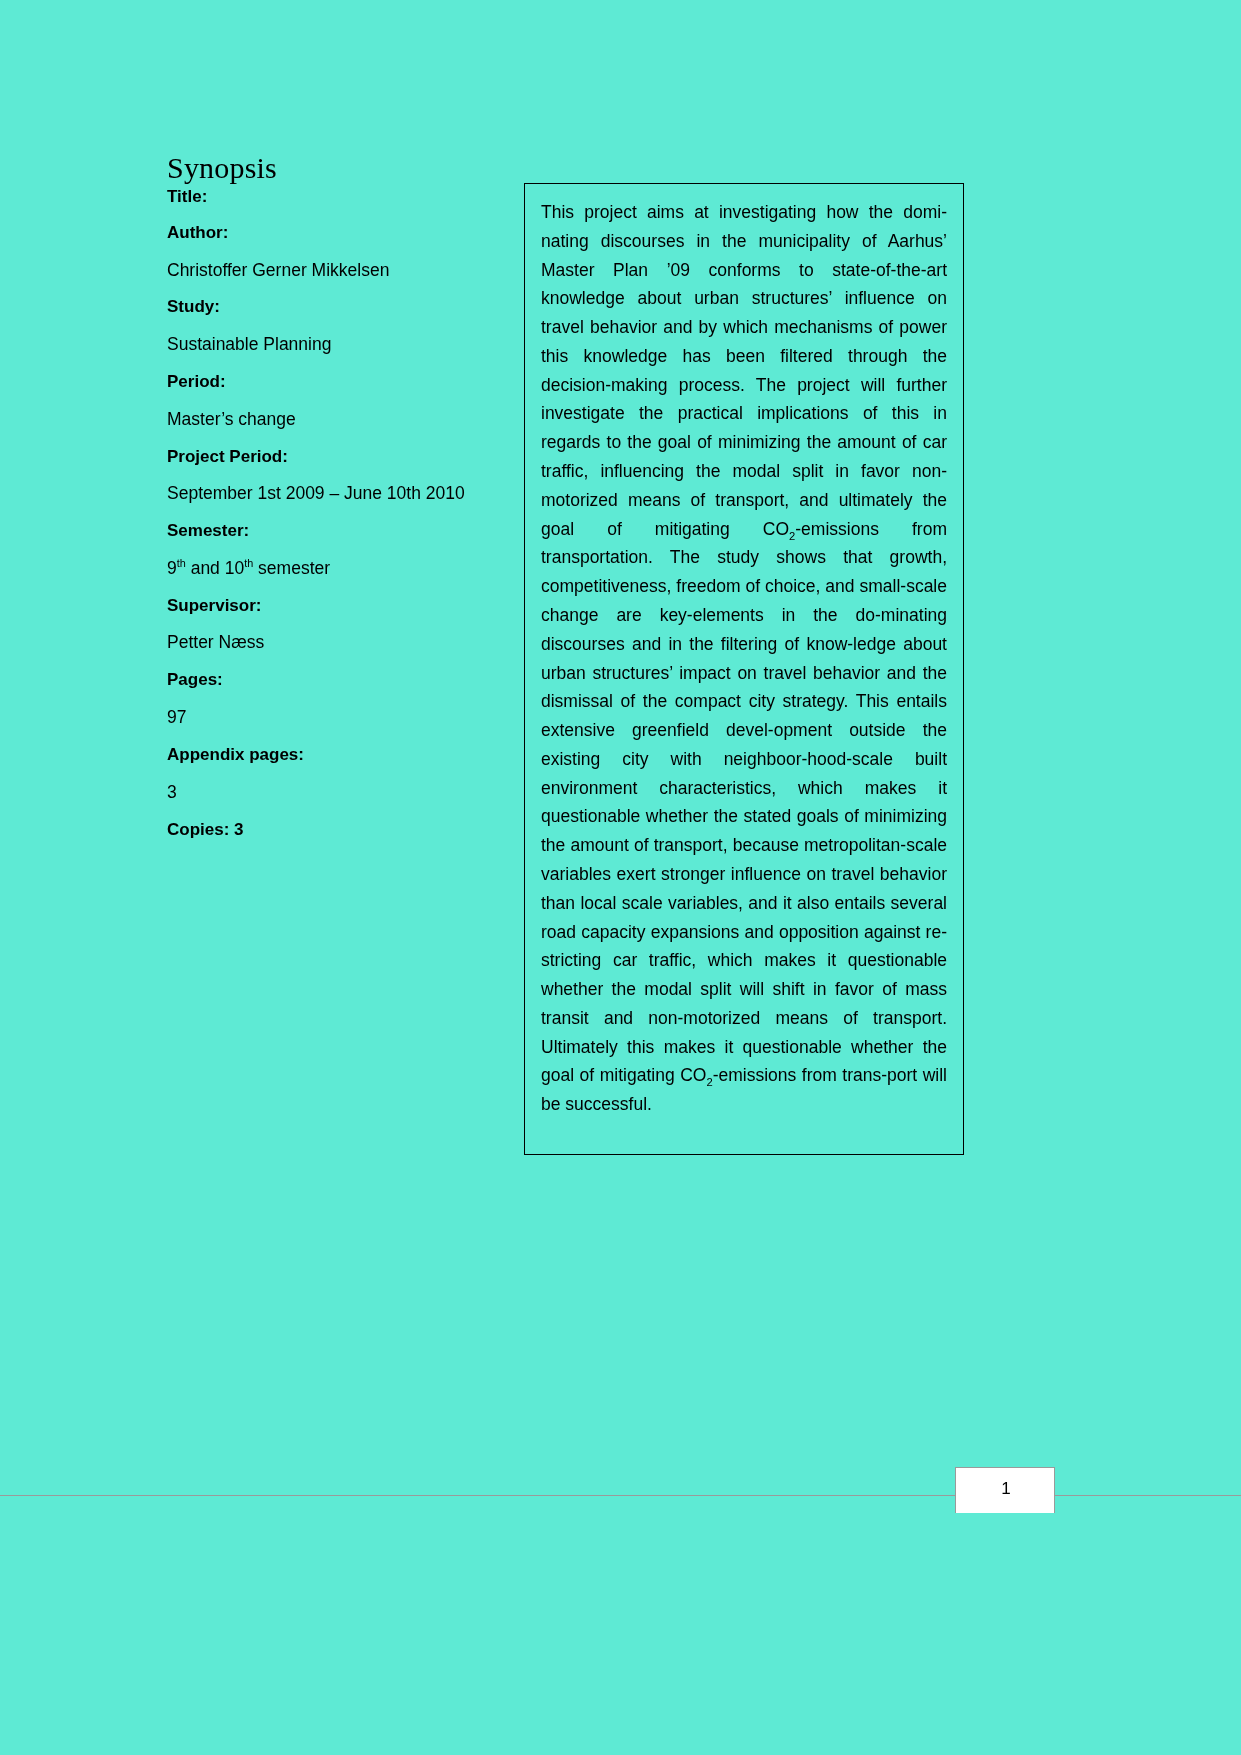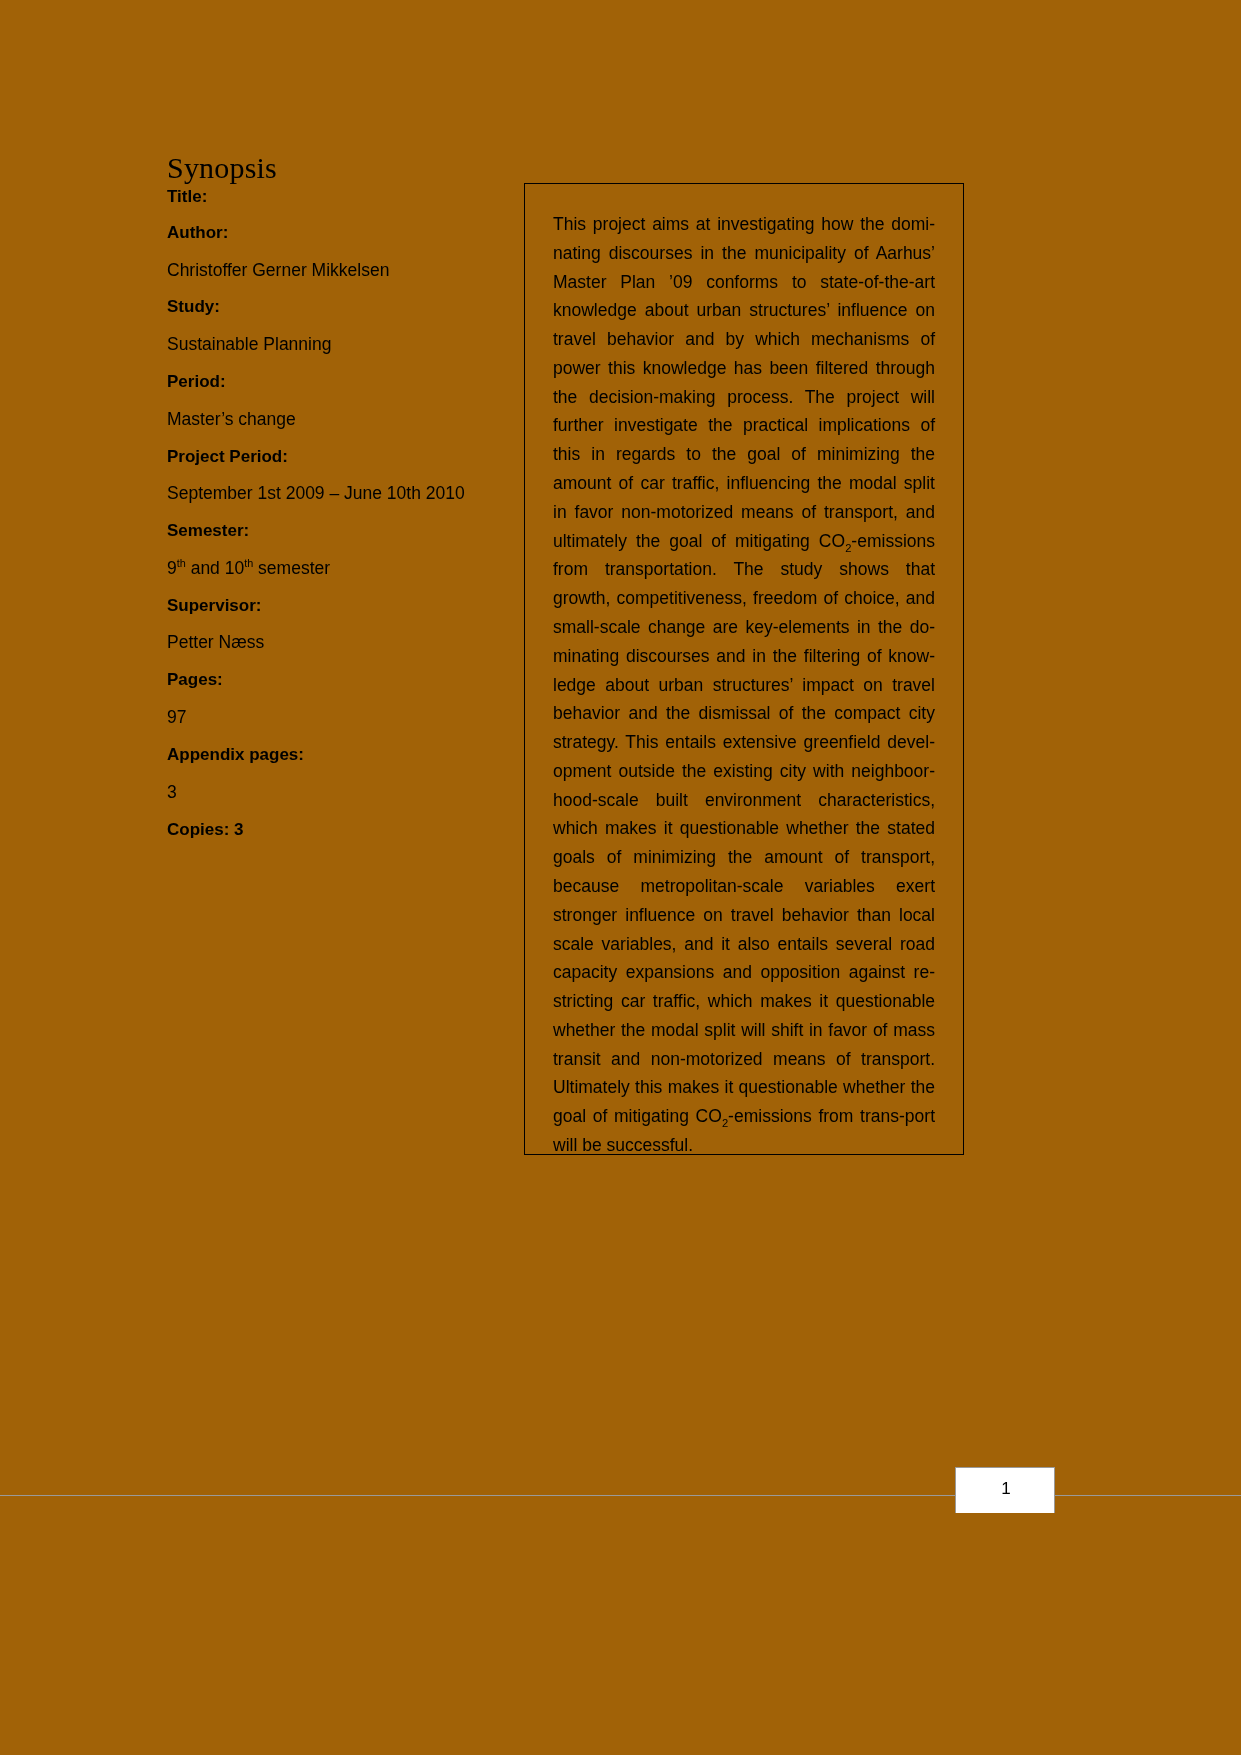--- a/index.html
+++ b/index.html
@@ -4,21 +4,21 @@
 <style>
   html, body {
     margin: 0;
     padding: 0;
     background: #ffffff;
   }
   .page {
     position: relative;
     width: 1241px;
     height: 1755px;
-    background: #a16207;
+    background: #5eead4;
     overflow: hidden;
     font-family: "Liberation Sans", sans-serif;
     color: #000000;
   }
 
   
   .doc-heading {
     position: absolute;
     left: 167px;
     top: 130px;
@@ -67,21 +67,21 @@
     box-sizing: border-box;
   }
   .abstract-inner {
     padding: 14px 16px 10px 16px;
   }
   .abstract-text {
     font-size: 17.5px;
     line-height: 1.645;
     text-align: justify;
     text-justify: inter-word;
-    margin: 12px;
+    margin: 0;
     hyphens: manual;
   }
   .abstract-text sub {
     font-size: 0.64em;
     vertical-align: sub;
     line-height: 0;
   }
 
   
   .footer-rule {

